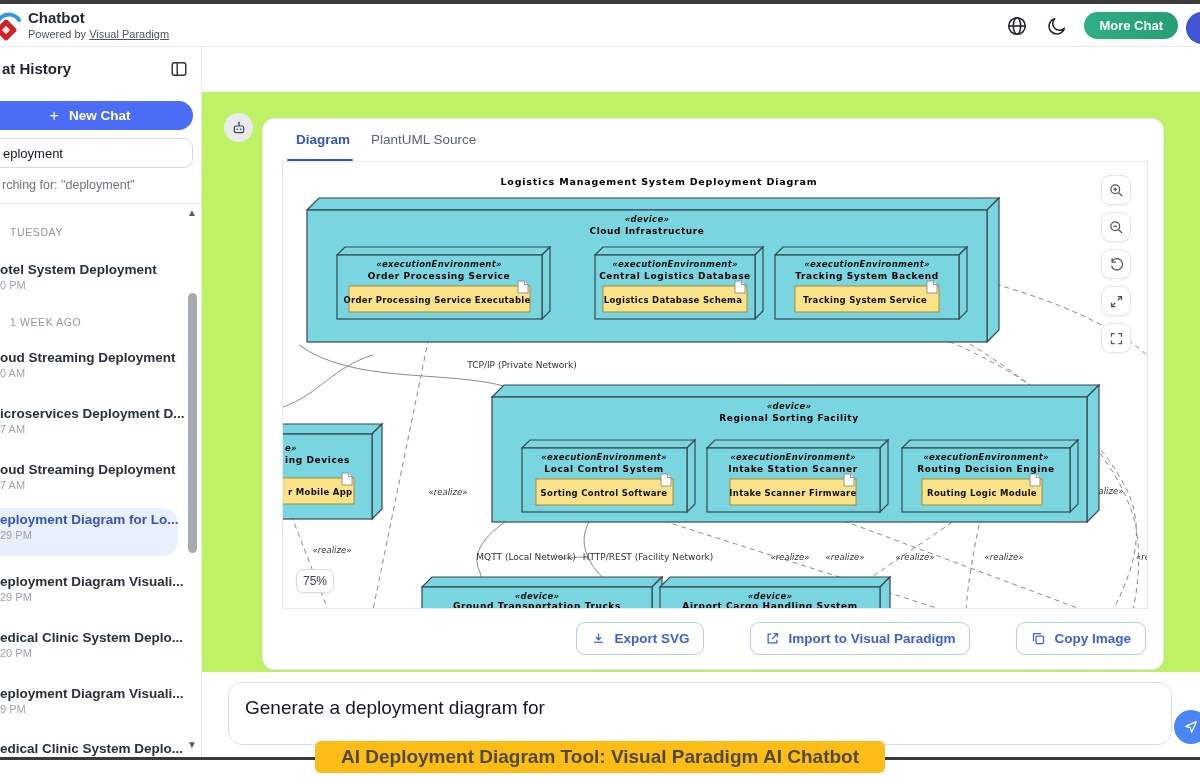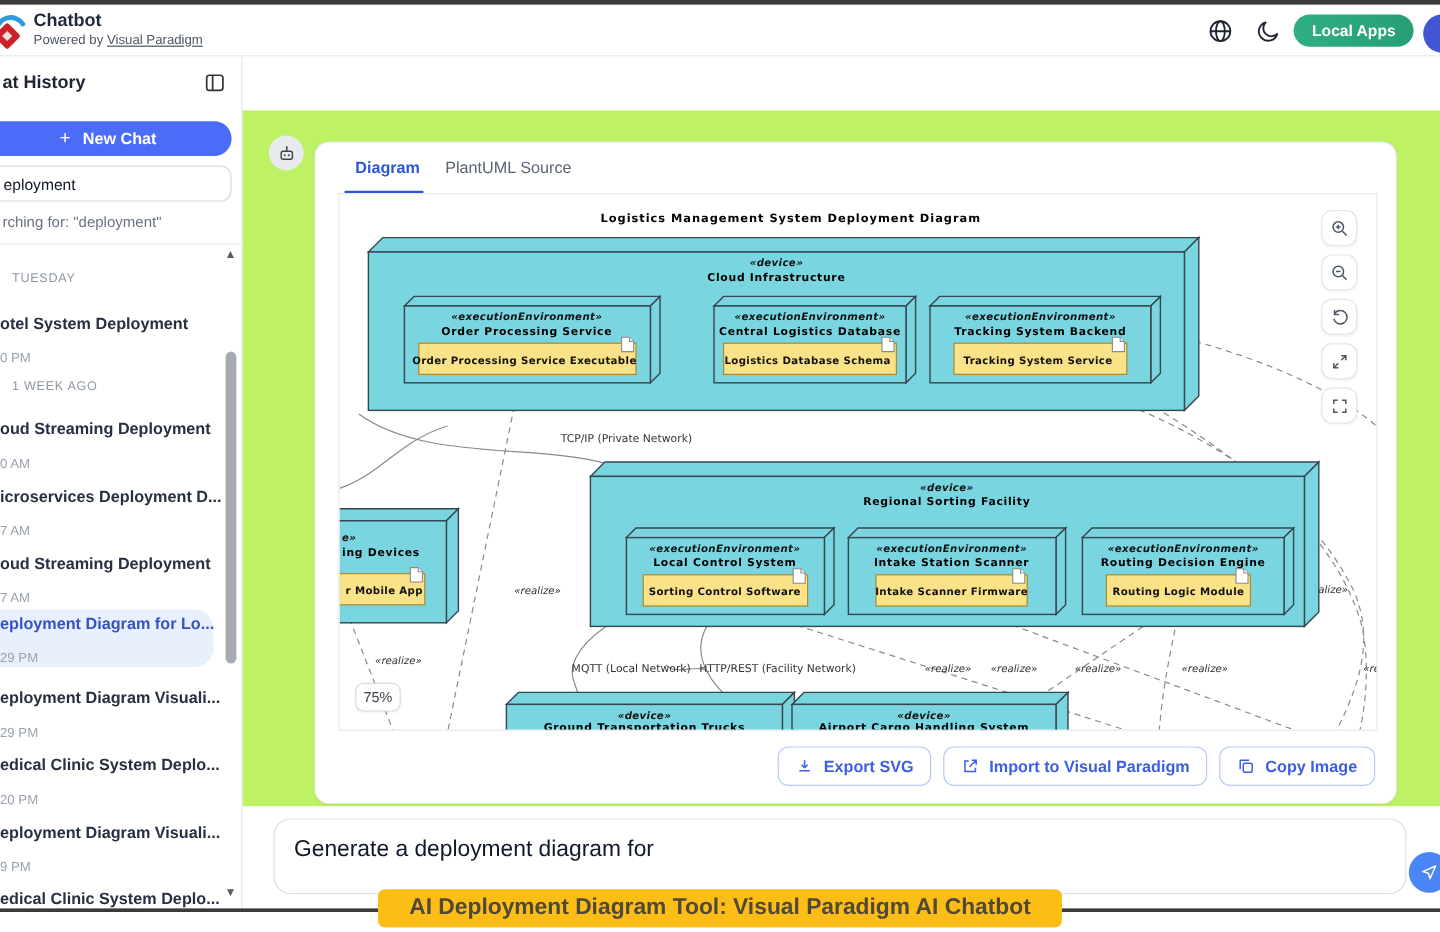--- a/index.html
+++ b/index.html
@@ -24,21 +24,21 @@
   .sidebar { position:absolute; left:0; top:47px; width:202px; height:710px; background:#fff; border-right:1px solid #e5e7eb; overflow:hidden; z-index:2; }
   .sb-title { position:absolute; left:2px; top:13px; font-size:15px; font-weight:bold; color:#1f2430; }
   .sb-collapse { position:absolute; left:170px; top:13px; width:18px; height:18px; color:#333; cursor:pointer; }
   .new-chat { position:absolute; left:-47px; top:54px; width:240px; height:29px; background:#4a6cf7; border:none; border-radius:17px; color:#fff; font-size:13.5px; font-weight:bold; display:flex; align-items:center; justify-content:center; gap:10px; padding-left:34px; cursor:pointer; }
   .sb-search { position:absolute; left:-46px; top:91px; width:239px; height:30px; border:1px solid #d6dae1; border-radius:9px; font-size:13px; color:#111827; padding-left:48px; outline:none; font-family:"Liberation Sans",sans-serif; }
   .sb-status { position:absolute; left:2px; top:131px; font-size:12.5px; color:#6b7280; }
   .sb-divider { position:absolute; left:0; top:156px; width:202px; border-top:1px solid #e8eaee; }
   .sb-section { position:absolute; left:10px; font-size:10.5px; font-weight:normal; letter-spacing:.6px; color:#8e97a3; }
   .sb-item { position:absolute; left:-20px; width:198px; height:48px; border-radius:16px; padding:4px 0 0 20px; cursor:pointer; }
   .sb-item .t { font-size:13.5px; font-weight:bold; color:#27303f; white-space:nowrap; }
-  .sb-item .tm { font-size:11px; color:#9aa2ad; margin-top:16px; }
+  .sb-item .tm { font-size:11px; color:#9aa2ad; margin-top:2px; }
   .sb-item.sel { background:#e9f0fd; }
   .sb-item.sel .t { color:#3652c0; }
   .sb-scroll-up { position:absolute; left:187px; top:160px; color:#565d66; font-size:10px; }
   .sb-thumb { position:absolute; left:188px; top:246px; width:9px; height:260px; background:#a6abb3; border-radius:5px; }
   .sb-scroll-dn { position:absolute; left:187px; top:692px; color:#565d66; font-size:10px; }
 
   
   .main { position:absolute; left:202px; top:47px; width:998px; height:710px; }
   .main-titlebar { position:absolute; left:0; top:0; width:998px; height:45px; background:#fff; border-bottom:1px solid #e7e9ee; }
   .main-titlebar .tt { position:absolute; left:27px; top:12px; font-size:16.5px; font-weight:bold; color:#111827; }
@@ -47,21 +47,21 @@
   .card { position:absolute; left:60px; top:26px; width:902px; height:552px; background:#fff; border:1px solid #e8eaef; border-radius:12px; box-shadow:0 1px 3px rgba(20,30,60,.05); }
   .tab { position:absolute; top:13px; font-size:13.5px; font-weight:bold; cursor:pointer; }
   .tab.active { color:#2f56d4; }
   .tab.inactive { color:#5b6472; font-weight:normal; }
   .tab-underline { position:absolute; left:24px; top:40px; width:66px; height:2px; background:#2f56d4; border-radius:2px; }
   .viewport { position:absolute; left:19px; top:42px; width:866px; height:448px; border:1px solid #e6e8ee; background:#fff; overflow:hidden; }
   .zoomcol { position:absolute; right:16px; top:13px; display:flex; flex-direction:column; gap:7px; z-index:4; }
   .zbtn { width:30px; height:30px; background:#fff; border:1px solid #e3e6ec; border-radius:9px; box-shadow:0 1px 2px rgba(0,0,0,.05); display:flex; align-items:center; justify-content:center; color:#4b5563; cursor:pointer; }
   .zoombadge { position:absolute; left:13px; bottom:15px; width:38px; height:24px; background:#fff; border:1px solid #d8dce3; border-radius:7px; box-shadow:0 1px 2px rgba(0,0,0,.06); font-size:12px; color:#3c4350; display:flex; align-items:center; justify-content:center; z-index:4; }
   .actions { position:absolute; right:17px; top:503px; display:flex; gap:10px; }
-  .abtn { height:33px; padding:0 14px; background:#fff; border:1px solid #b6cbf8; border-radius:9px; color:#3b5fe0; font-size:13.5px; font-weight:bold; display:flex; align-items:center; gap:8px; cursor:pointer; }
+  .abtn { height:33px; padding:0 14px; background:#fff; border:1px solid #b6cbf8; border-radius:9px; color:#3b5fe0; font-size:13.5px; font-weight:bold; display:flex; align-items:center; gap:8px; cursor:pointer;margin-left:36px; }
   .footer { position:absolute; left:0; top:625px; width:998px; height:85px; background:#fff; }
   .prompt-box { position:absolute; left:26px; top:10px; width:944px; height:63px; border:1px solid #d9dde3; border-radius:14px; background:#fff; }
   .prompt-box textarea { width:100%; height:100%; border:none; outline:none; resize:none; border-radius:14px; padding:14px 16px; font-size:19px; color:#111827; font-family:"Liberation Sans",sans-serif; }
   .send-btn { position:absolute; left:972px; top:38px; width:34px; height:34px; border-radius:50%; background:#4b86f7; border:none; display:flex; align-items:center; justify-content:center; color:#fff; cursor:pointer; }
 
   
   .banner { position:absolute; left:50%; transform:translateX(-50%); top:741px; background:#fcbd17; border-radius:6px; padding:5px 26px; z-index:10; font-size:19px; font-weight:bold; color:#50493a; white-space:nowrap; }
 
   
   svg.diag { position:absolute; left:0; top:0; }
@@ -96,21 +96,21 @@
     <a href="#">Visual Paradigm</a>
   </div>
   <svg class="hdr-icon" style="right:172px" viewBox="0 0 24 24">
     <circle cx="12" cy="12" r="9" fill="none" stroke="currentColor" stroke-width="1.7"></circle>
     <ellipse cx="12" cy="12" rx="4" ry="9" fill="none" stroke="currentColor" stroke-width="1.7"></ellipse>
     <line x1="3" y1="12" x2="21" y2="12" stroke="currentColor" stroke-width="1.7"></line>
   </svg>
   <svg class="hdr-icon" style="right:132px" viewBox="0 0 24 24">
     <path d="M20 14.5 A8.5 8.5 0 1 1 9.5 4 A7 7 0 0 0 20 14.5 Z" fill="none" stroke="currentColor" stroke-width="1.7" stroke-linejoin="round"></path>
   </svg>
-  <button class="more-apps">Local Apps</button>
+  <button class="more-apps">More Chat</button>
   <div class="blue-orb"></div>
 </div>
 
 <div class="sidebar">
   <div class="sb-title">at History</div>
   <svg class="sb-collapse" viewBox="0 0 20 20">
     <rect x="2.5" y="3" width="15" height="14" rx="2.5" fill="none" stroke="currentColor" stroke-width="1.6"></rect>
     <line x1="8" y1="3" x2="8" y2="17" stroke="currentColor" stroke-width="1.6"></line>
   </svg>
   <button class="new-chat">

